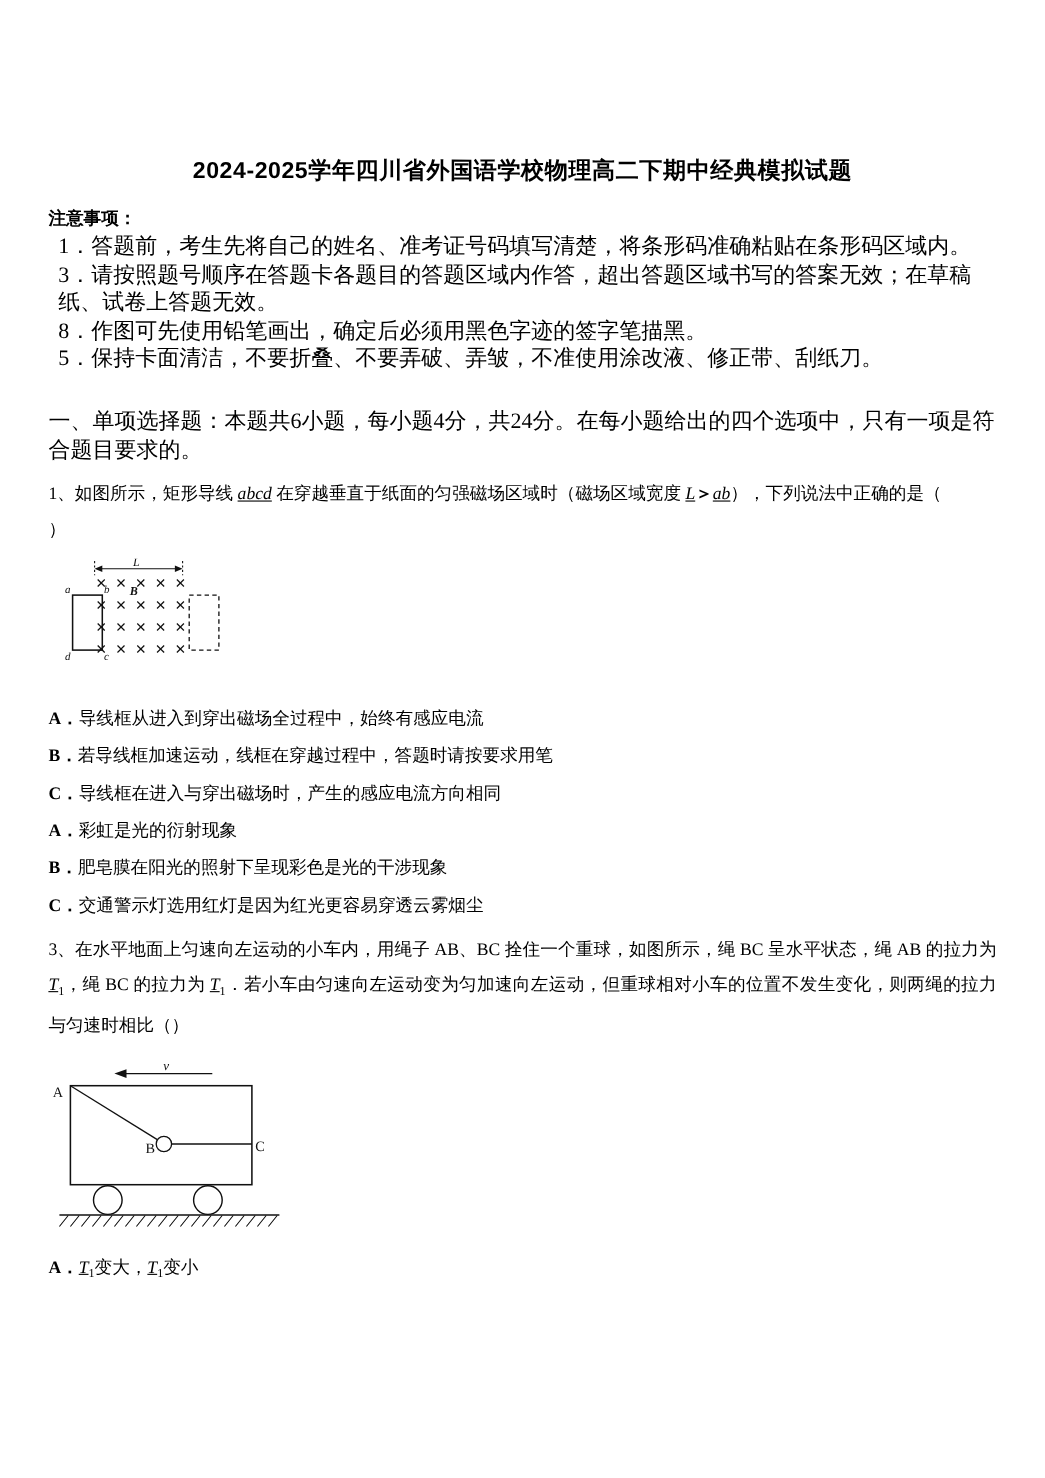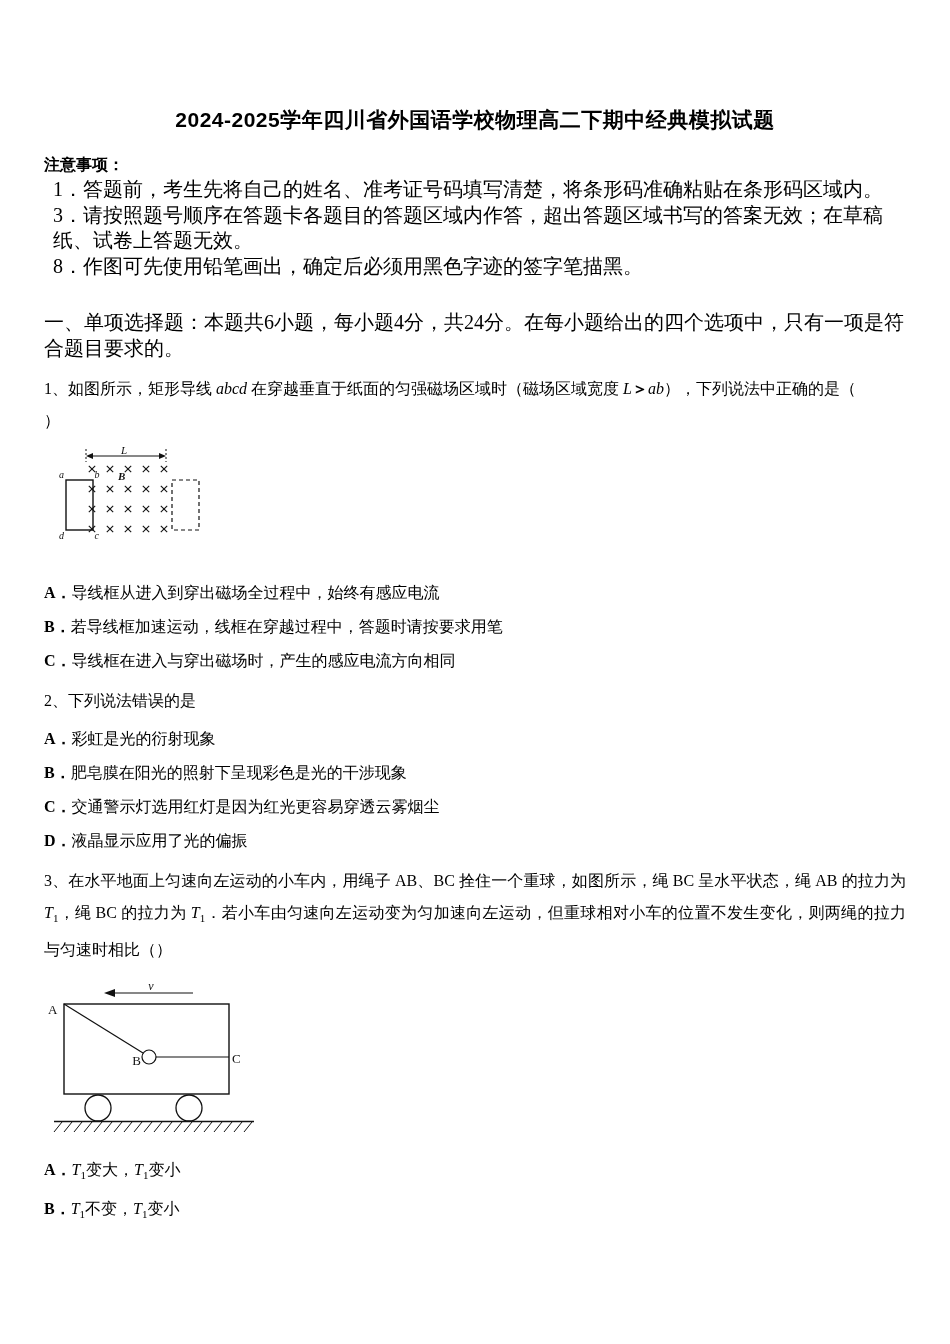--- a/index.html
+++ b/index.html
@@ -2,52 +2,53 @@
 <html><head>
 <meta charset="utf-8">
 <style>
   html, body { margin: 0; padding: 0; }
   body {
     width: 950px; height: 1344px;
     background: #ffffff; color: #000;
     font-family: "Liberation Serif", serif;
     overflow: hidden;
   }
-  .page { padding: 106px 44px 40px 44px; }
+  .page { padding: 106px 44px 40px 44px; margin-top: 35px; }
   .title {
     font-family: "Liberation Sans", sans-serif;
     font-weight: 700; font-size: 21px; text-align: center;
     letter-spacing: .5px; margin: 0 0 18px 0;
   }
   .notice-heading { font-weight: 700; font-size: 16px; line-height: 25px; }
   .notice-item { font-size: 20px; line-height: 25.5px; padding-left: 9px; }
   .section-heading { margin-top: 30px; font-size: 20px; line-height: 26px; }
   .stem { font-size: 16px; line-height: 32px; margin-top: 12px; text-align: justify; }
   .stem-close { font-size: 16px; line-height: 32px; margin-top: 0; }
   .option { font-size: 16px; line-height: 24px; margin: 10px 0; }
   .bd { font-weight: 700; }
-  .it { font-style: italic; }
+  .it { font-style: italic; text-decoration: underline; }
   sub { font-size: 11px; }
   .fig1 { margin: 10px 0 34px 14px; }
   .fig2 { margin: 16px 0 18px 2px; }
   svg { display: block; }
   svg text { font-family: "Liberation Serif", serif; fill: #111; }
 </style>
 </head>
 <body>
 
 <div class="page">
 
   <h1 class="title">2024-2025学年四川省外国语学校物理高二下期中经典模拟试题</h1>
 
   <div>
     <div class="notice-heading">注意事项：</div>
     <div class="notice-item">1．答题前，考生先将自己的姓名、准考证号码填写清楚，将条形码准确粘贴在条形码区域内。</div>
     <div class="notice-item">3．请按照题号顺序在答题卡各题目的答题区域内作答，超出答题区域书写的答案无效；在草稿纸、试卷上答题无效。</div>
     <div class="notice-item">8．作图可先使用铅笔画出，确定后必须用黑色字迹的签字笔描黑。</div>
+    <div class="notice-item">5．保持卡面清洁，不要折叠、不要弄破、弄皱，不准使用涂改液、修正带、刮纸刀。</div>
   </div>
 
   <div class="section-heading">一、单项选择题：本题共6小题，每小题4分，共24分。在每小题给出的四个选项中，只有一项是符合题目要求的。</div>
 
   <div>
     <div class="stem"><span>1、如图所示，矩形导线 </span><span class="it">abcd</span><span> 在穿越垂直于纸面的匀强磁场区域时（磁场区域宽度 </span><span class="it">L</span><span class="bd">＞</span><span class="it">ab</span><span>），下列说法中正确的是（</span></div>
     <div class="stem-close">）</div>
 
     <div class="fig1">
       <svg width="152" height="100" viewBox="0 0 152 100">
@@ -98,25 +99,23 @@
         <rect x="114" y="33" width="27" height="50" fill="none" stroke="#111" stroke-width="1.2" stroke-dasharray="4 3"></rect>
       </svg>
     </div>
 
     <div class="option"><span class="bd">A．</span><span>导线框从进入到穿出磁场全过程中，始终有感应电流</span></div>
     <div class="option"><span class="bd">B．</span><span>若导线框加速运动，线框在穿越过程中，答题时请按要求用笔</span></div>
     <div class="option"><span class="bd">C．</span><span>导线框在进入与穿出磁场时，产生的感应电流方向相同</span></div>
   </div>
 
   <div>
-    <div class="stem">2、下列说法错误的是</div>
     <div class="option"><span class="bd">A．</span><span>彩虹是光的衍射现象</span></div>
     <div class="option"><span class="bd">B．</span><span>肥皂膜在阳光的照射下呈现彩色是光的干涉现象</span></div>
     <div class="option"><span class="bd">C．</span><span>交通警示灯选用红灯是因为红光更容易穿透云雾烟尘</span></div>
-    <div class="option"><span class="bd">D．</span><span>液晶显示应用了光的偏振</span></div>
   </div>
 
   <div>
     <div class="stem"><span>3、在水平地面上匀速向左运动的小车内，用绳子 </span><span>AB</span><span>、</span><span>BC</span><span> 拴住一个重球，如图所示，绳 </span><span>BC</span><span> 呈水平状态，绳 </span><span>AB</span><span> 的拉力为 </span><span class="it">T</span><sub>1</sub><span>，绳 </span><span>BC</span><span> 的拉力为 </span><span class="it">T</span><sub>1</sub><span>．若小车由匀速向左运动变为匀加速向左运动，但重球相对小车的位置不发生变化，则两绳的拉力与匀速时相比（）</span></div>
 
     <div class="fig2">
       <svg width="215" height="158" viewBox="0 0 215 158">
         <line x1="68" y1="11" x2="147" y2="11" stroke="#111" stroke-width="1.2"></line>
         <polygon points="58,11 69,7 69,15" fill="#111"></polygon>
         <text x="105" y="8" font-size="12" font-style="italic" text-anchor="middle">v</text>
@@ -132,16 +131,15 @@
 
         <circle cx="52" cy="126" r="13" fill="#fff" stroke="#111" stroke-width="1.3"></circle>
         <circle cx="143" cy="126" r="13" fill="#fff" stroke="#111" stroke-width="1.3"></circle>
 
         <line x1="8" y1="139.5" x2="208" y2="139.5" stroke="#111" stroke-width="1.3"></line>
         <path d="M16 140 l-8 10 M26 140 l-8 10 M36 140 l-8 10 M46 140 l-8 10 M56 140 l-8 10 M66 140 l-8 10 M76 140 l-8 10 M86 140 l-8 10 M96 140 l-8 10 M106 140 l-8 10 M116 140 l-8 10 M126 140 l-8 10 M136 140 l-8 10 M146 140 l-8 10 M156 140 l-8 10 M166 140 l-8 10 M176 140 l-8 10 M186 140 l-8 10 M196 140 l-8 10 M206 140 l-8 10" stroke="#111" stroke-width="1" fill="none"></path>
       </svg>
     </div>
 
     <div class="option"><span class="bd">A．</span><span class="it">T</span><sub>1</sub><span>变大，</span><span class="it">T</span><sub>1</sub><span>变小</span></div>
-    <div class="option"><span class="bd">B．</span><span class="it">T</span><sub>1</sub><span>不变，</span><span class="it">T</span><sub>1</sub><span>变小</span></div>
   </div>
 
 </div>
 
 </body></html>

